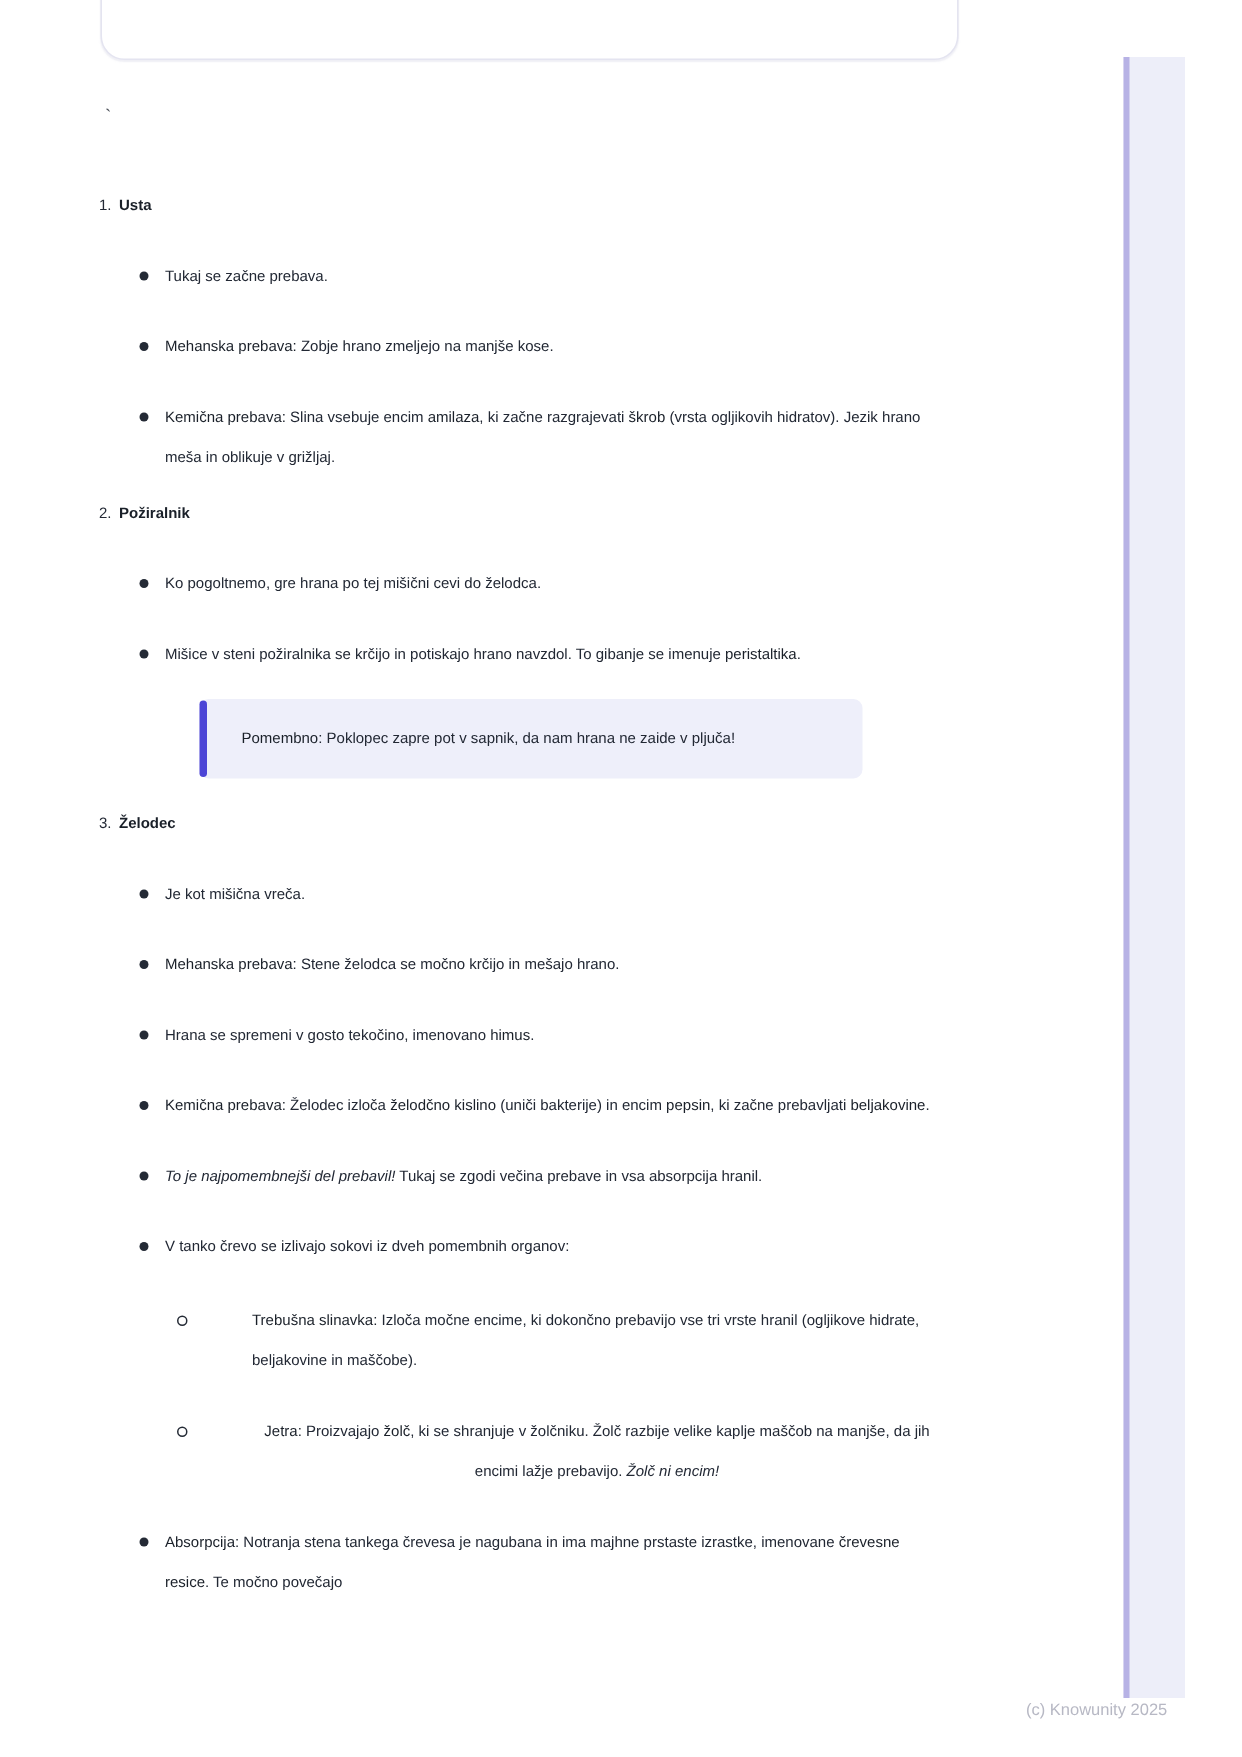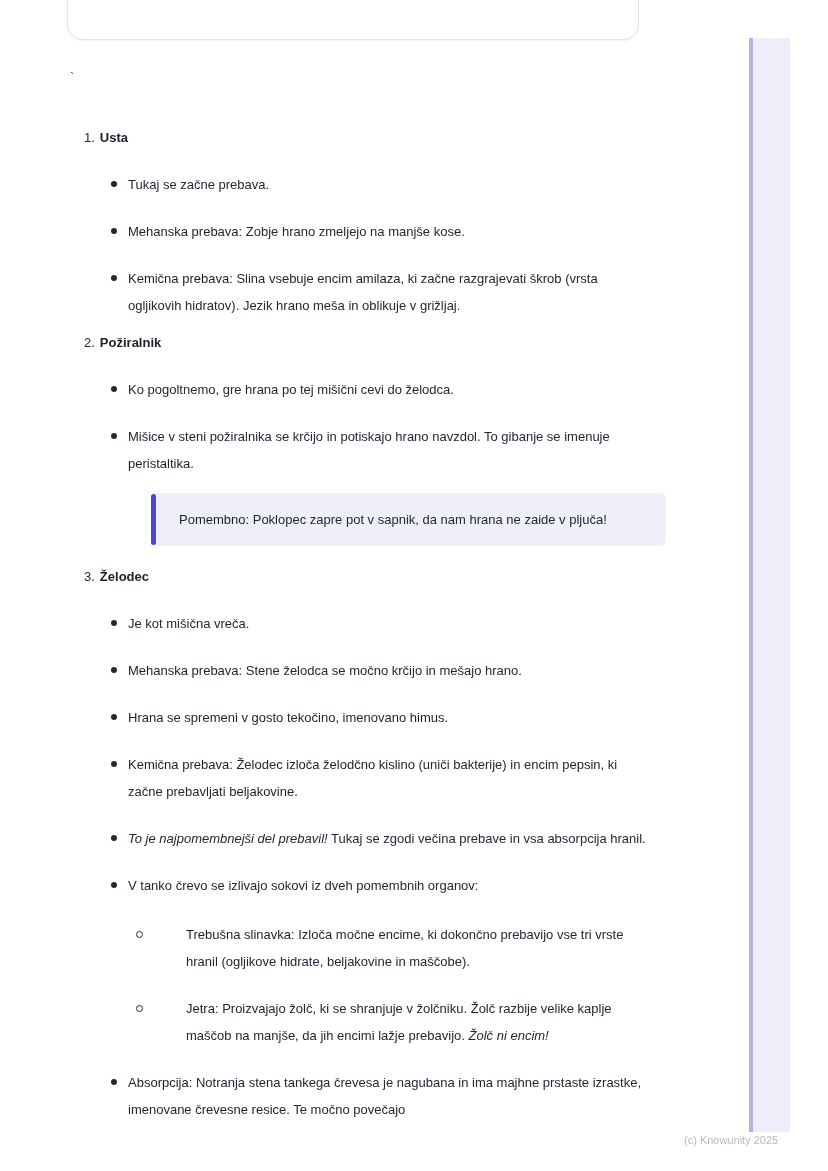--- a/index.html
+++ b/index.html
@@ -10,46 +10,46 @@
   }
   
   .card-edge{
     position:absolute;left:67px;top:-34px;width:570px;height:72px;
     border:1px solid #e4e4f0;border-radius:16px;background:#ffffff;
     box-shadow:0 1px 1px rgba(190,190,215,.25);
   }
   .stray{position:absolute;left:70px;top:70px;font-size:13px;color:#4a4f58;}
 
   .content{
-    position:absolute;left:84px;top:112px;width:562px;
-    font-size:13px;line-height:27px;padding-top:12px;
+    position:absolute;left:66px;top:112px;width:562px;
+    font-size:10px;line-height:27px;padding-top:12px;
   }
   .section{margin-bottom:10px;}
   .section-title{margin:0 0 13px 0;}
   .section-title .num{margin-right:5px;}
   .section-title strong{font-weight:700;color:#1a2029;}
   strong,b{font-weight:400;color:#1a2029;}
   em{font-style:italic;}
 
   ul.bullet-list{list-style:none;margin:0;padding:0 0 0 27px;}
   li.item{display:flex;margin-bottom:6px;margin-top:20px;}
   .marker{flex:0 0 auto;width:6px;height:6px;border-radius:50%;
     background:#242a35;margin:10px 11px 0 0;}
   .marker.circle{background:transparent;border:1.5px solid #242a35;
     width:5px;height:5px;margin-top:10px;}
   .itext{flex:1;min-width:0;}
 
   ul.sub-bullet-list{list-style:none;margin:0;padding:2px 0 0 8px;}
   li.item.sub{margin-bottom:8px;gap:32px;}
-  li.item.sub:last-child{margin-bottom:0;}
+  li.item.sub:last-child{margin-bottom:0;text-align:center;}
 
   li.callout-wrap{display:block;margin:16px 0 17px 40px;list-style:none;}
   .callout-important{
     position:relative;background:#eeeffa;border-radius:6px;
-    padding:13px 24px 13px 28px;width:515px;box-sizing:border-box;
+    padding:13px 24px 13px 28px;width:442px;box-sizing:border-box;
   }
   .callout-accent-bar{
     position:absolute;left:0;top:1px;bottom:1px;width:5px;
     background:#4c45d6;border-radius:4px;
   }
   .callout-text{margin:0;text-align:justify;}
 
   .scrollbar-strip{
     position:absolute;left:749px;top:38px;width:41px;height:1094px;
     background:#edeef9;border-left:4px solid #b7b2e5;box-sizing:border-box;

